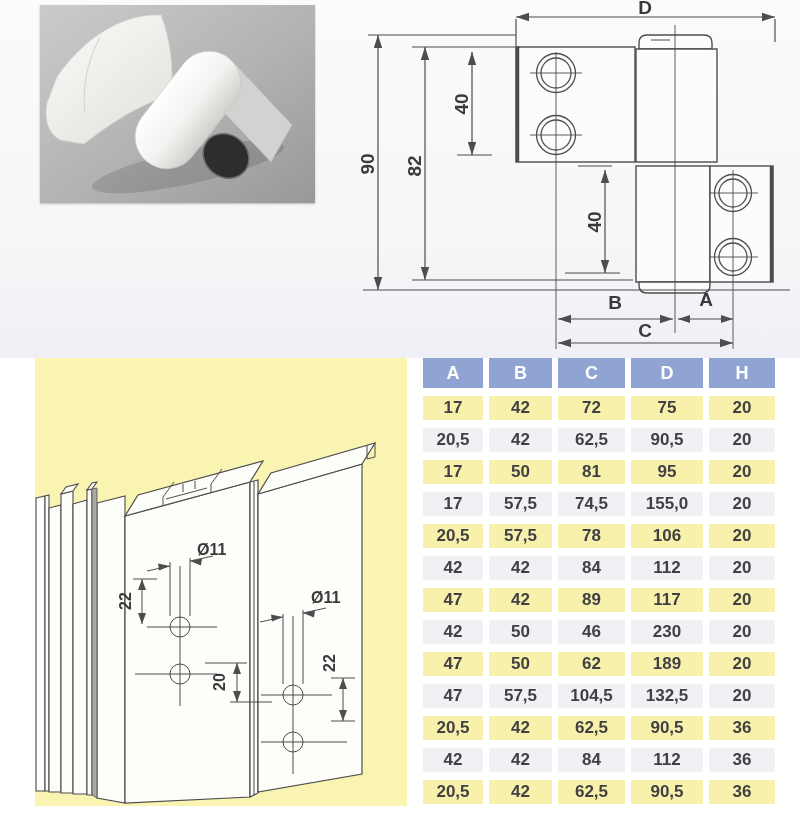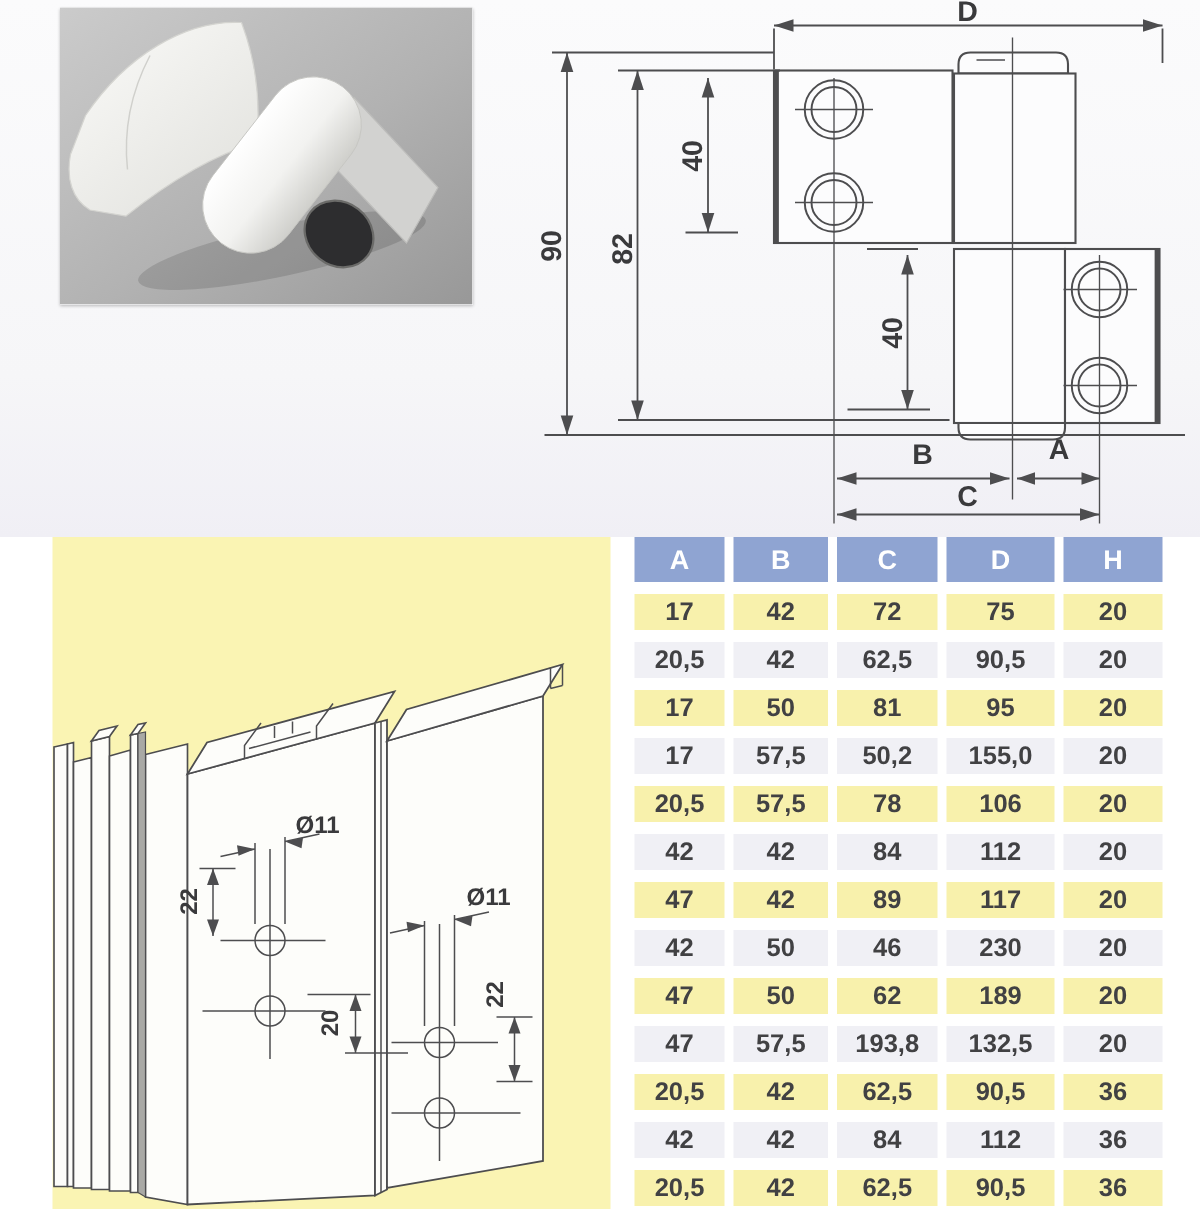--- a/index.html
+++ b/index.html
@@ -255,21 +255,21 @@
       <div class="td alt">62,5</div>
       <div class="td alt">90,5</div>
       <div class="td alt">20</div>
       <div class="td ylw">17</div>
       <div class="td ylw">50</div>
       <div class="td ylw">81</div>
       <div class="td ylw">95</div>
       <div class="td ylw">20</div>
       <div class="td alt">17</div>
       <div class="td alt">57,5</div>
-      <div class="td alt">50,2</div>
+      <div class="td alt">74,5</div>
       <div class="td alt">155,0</div>
       <div class="td alt">20</div>
       <div class="td ylw">20,5</div>
       <div class="td ylw">57,5</div>
       <div class="td ylw">78</div>
       <div class="td ylw">106</div>
       <div class="td ylw">20</div>
       <div class="td alt">42</div>
       <div class="td alt">42</div>
       <div class="td alt">84</div>
@@ -285,21 +285,21 @@
       <div class="td alt">46</div>
       <div class="td alt">230</div>
       <div class="td alt">20</div>
       <div class="td ylw">47</div>
       <div class="td ylw">50</div>
       <div class="td ylw">62</div>
       <div class="td ylw">189</div>
       <div class="td ylw">20</div>
       <div class="td alt">47</div>
       <div class="td alt">57,5</div>
-      <div class="td alt">193,8</div>
+      <div class="td alt">104,5</div>
       <div class="td alt">132,5</div>
       <div class="td alt">20</div>
       <div class="td ylw">20,5</div>
       <div class="td ylw">42</div>
       <div class="td ylw">62,5</div>
       <div class="td ylw">90,5</div>
       <div class="td ylw">36</div>
       <div class="td alt">42</div>
       <div class="td alt">42</div>
       <div class="td alt">84</div>

